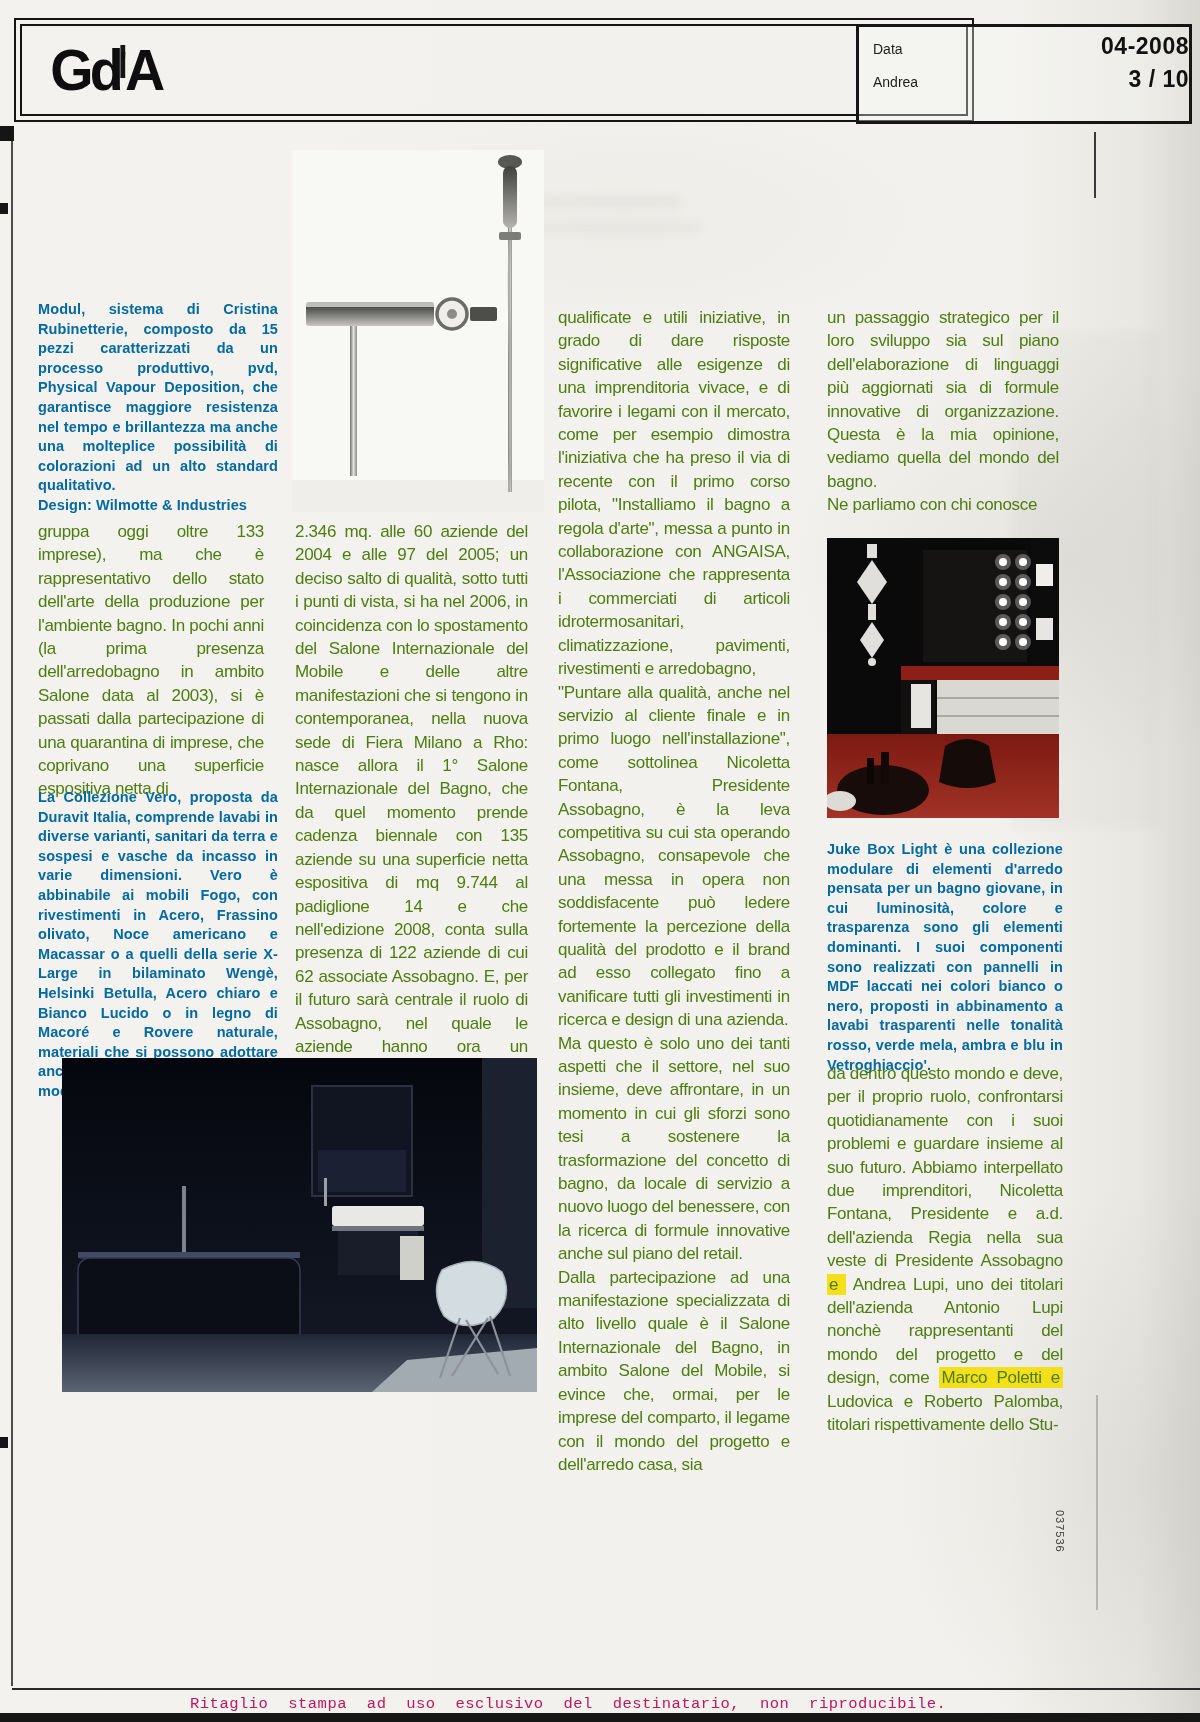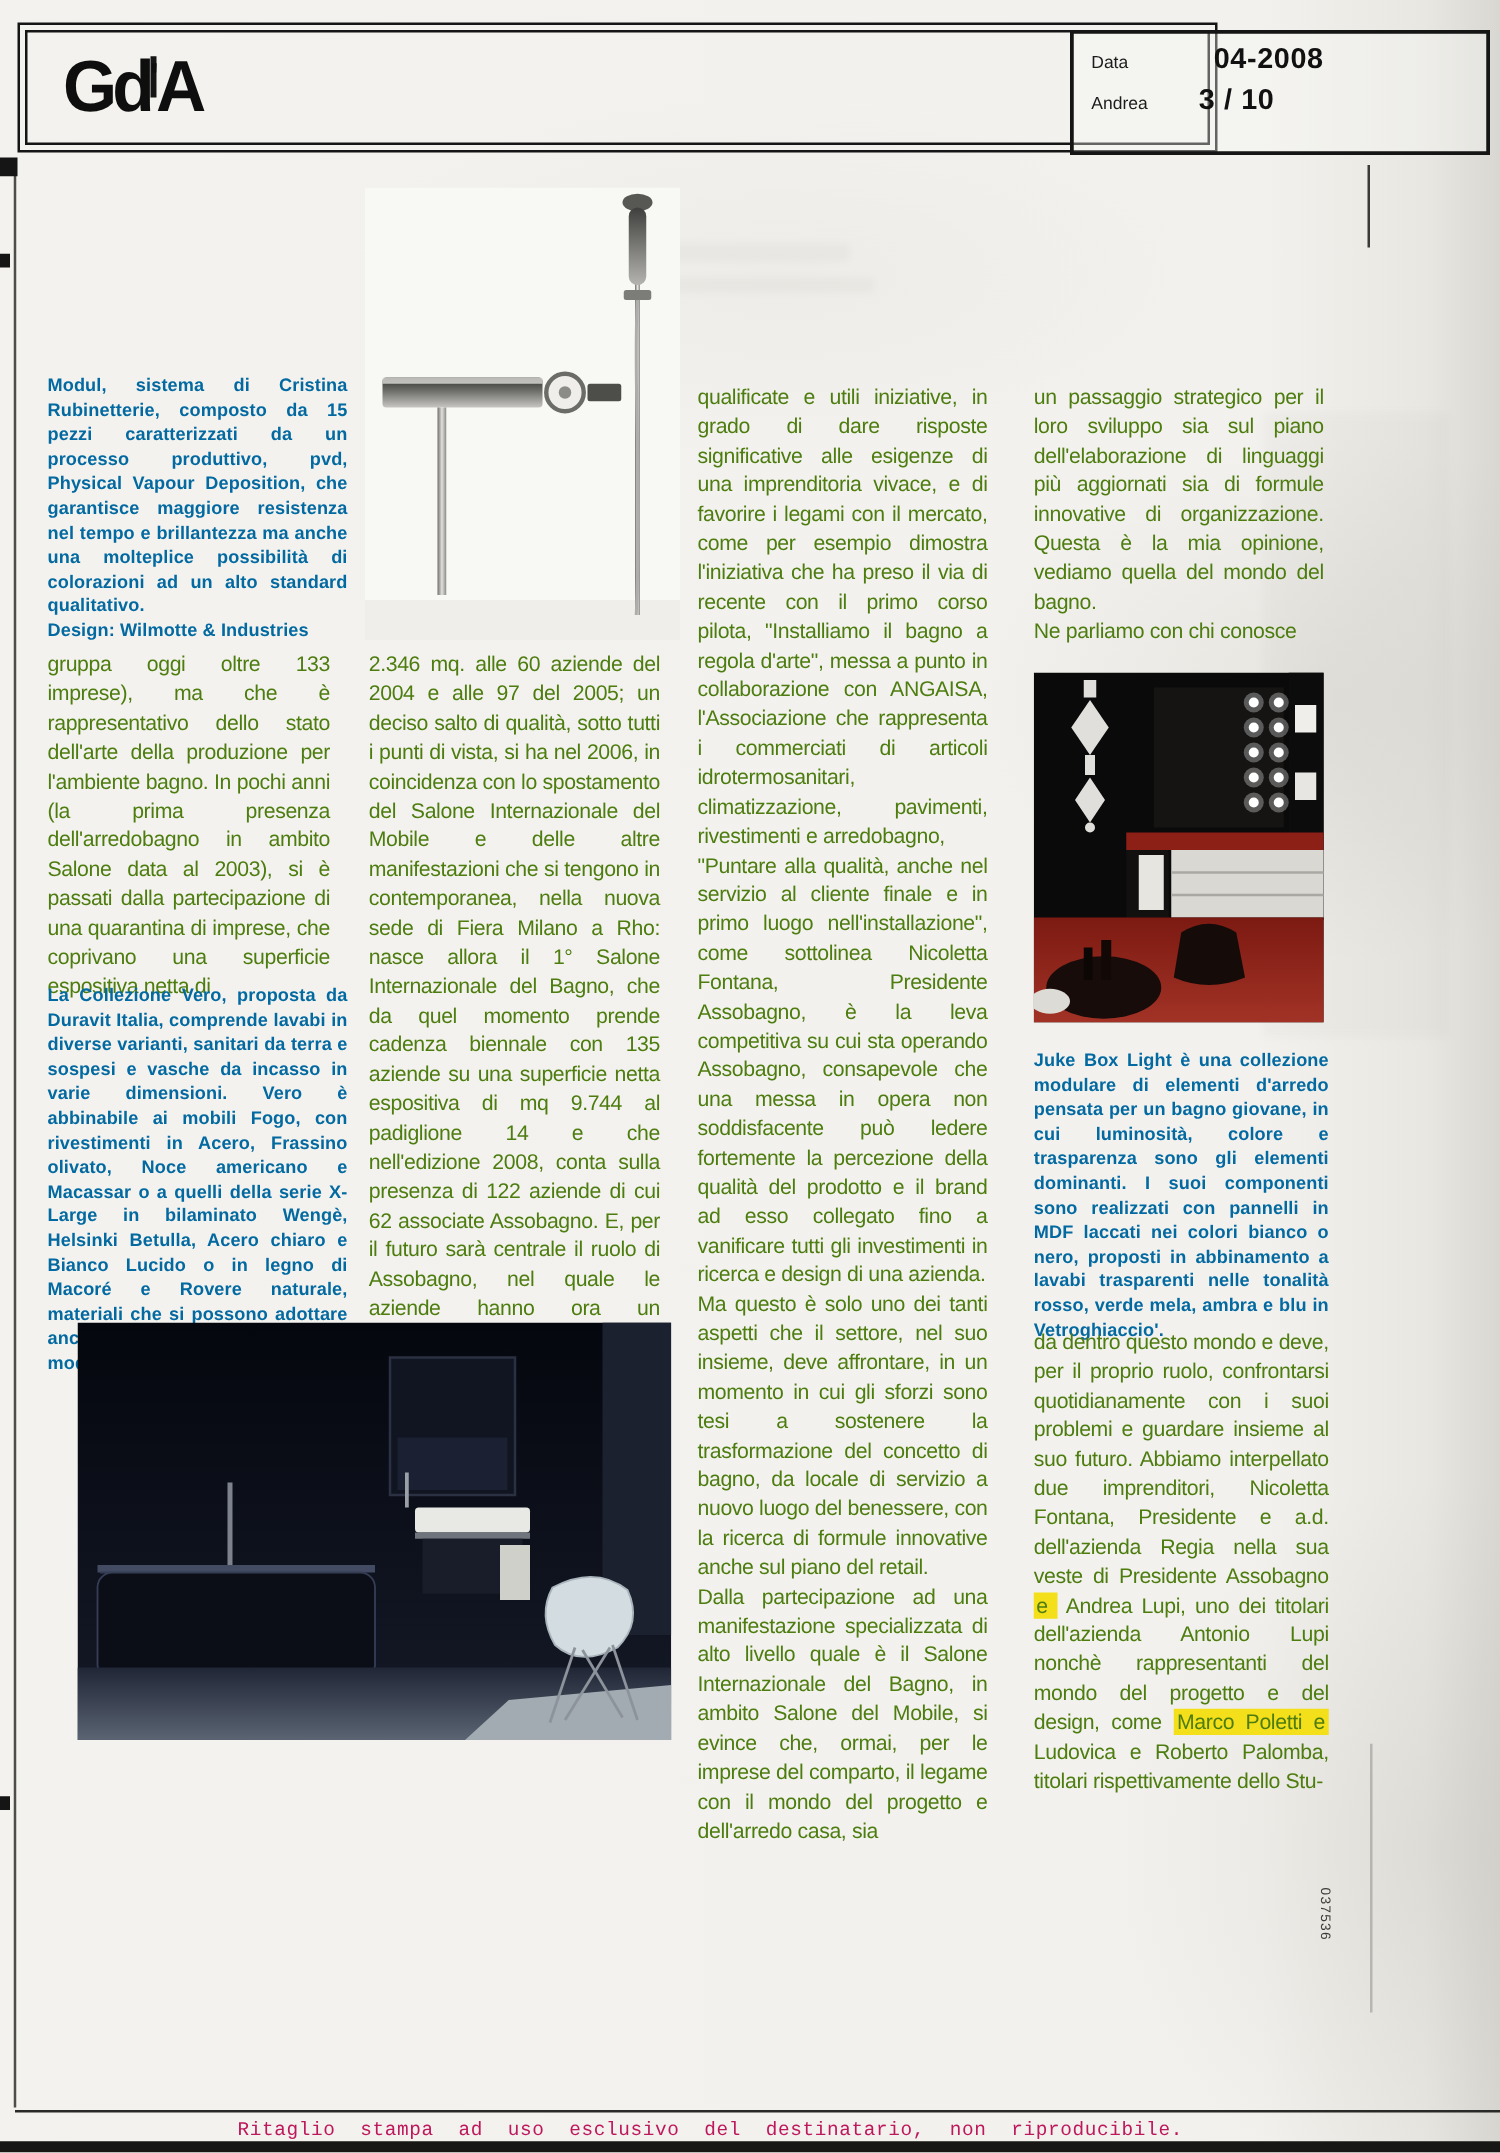--- a/index.html
+++ b/index.html
@@ -12,21 +12,21 @@
       radial-gradient(ellipse 500px 200px at 620px 220px, rgba(190,188,182,0.10), transparent 70%),
       linear-gradient(90deg,#f3f2ee 0%,#f2f1ed 84%,#e8e7e2 95%,#d8d7d2 100%);
   }
   .abs{position:absolute;}
   
   .hbox-outer{left:14px;top:18px;width:960px;height:104px;border:2px solid #151515;padding:4px;box-sizing:border-box;}
   .hbox-inner{width:100%;height:100%;border:2px solid #151515;box-sizing:border-box;position:relative;}
   .logo{position:absolute;left:26px;top:10px;font-weight:700;font-size:58px;letter-spacing:-4px;color:#0e0e0e;transform:scaleX(.96);}
   .logo .mark{font-size:30px;vertical-align:18px;letter-spacing:-2px;}
   .metabox{left:856px;top:24px;width:336px;height:100px;border:3px solid #151515;box-sizing:border-box;background:rgba(250,250,247,.35);}
-  .metarow{display:flex;align-items:baseline;margin:6px 0 0 14px;height:27px;}
+  .metarow{display:flex;align-items:baseline;margin:6px 0 0 14px;height:27px;justify-content:space-between;}
   .metalabel{width:86px;font-size:14px;color:#1c1c1c;}
   .metaval{font-size:23px;font-weight:700;color:#111;letter-spacing:.5px;}
   .metaval.first{margin-left:12px;}
   
   .vrule-left{left:11px;top:130px;width:2px;height:1556px;background:#30302e;opacity:.85;}
   .mark{background:#151515;}
   .vrule-right-top{left:1094px;top:132px;width:2px;height:66px;background:#3a3a38;}
   .vrule-right-bottom{left:1096px;top:1395px;width:2px;height:215px;background:#8a8a86;opacity:.5;}
   .side-code{left:1066px;top:1510px;font-size:11px;color:#3c3c3a;transform:rotate(90deg);transform-origin:left top;letter-spacing:1px;}
   

